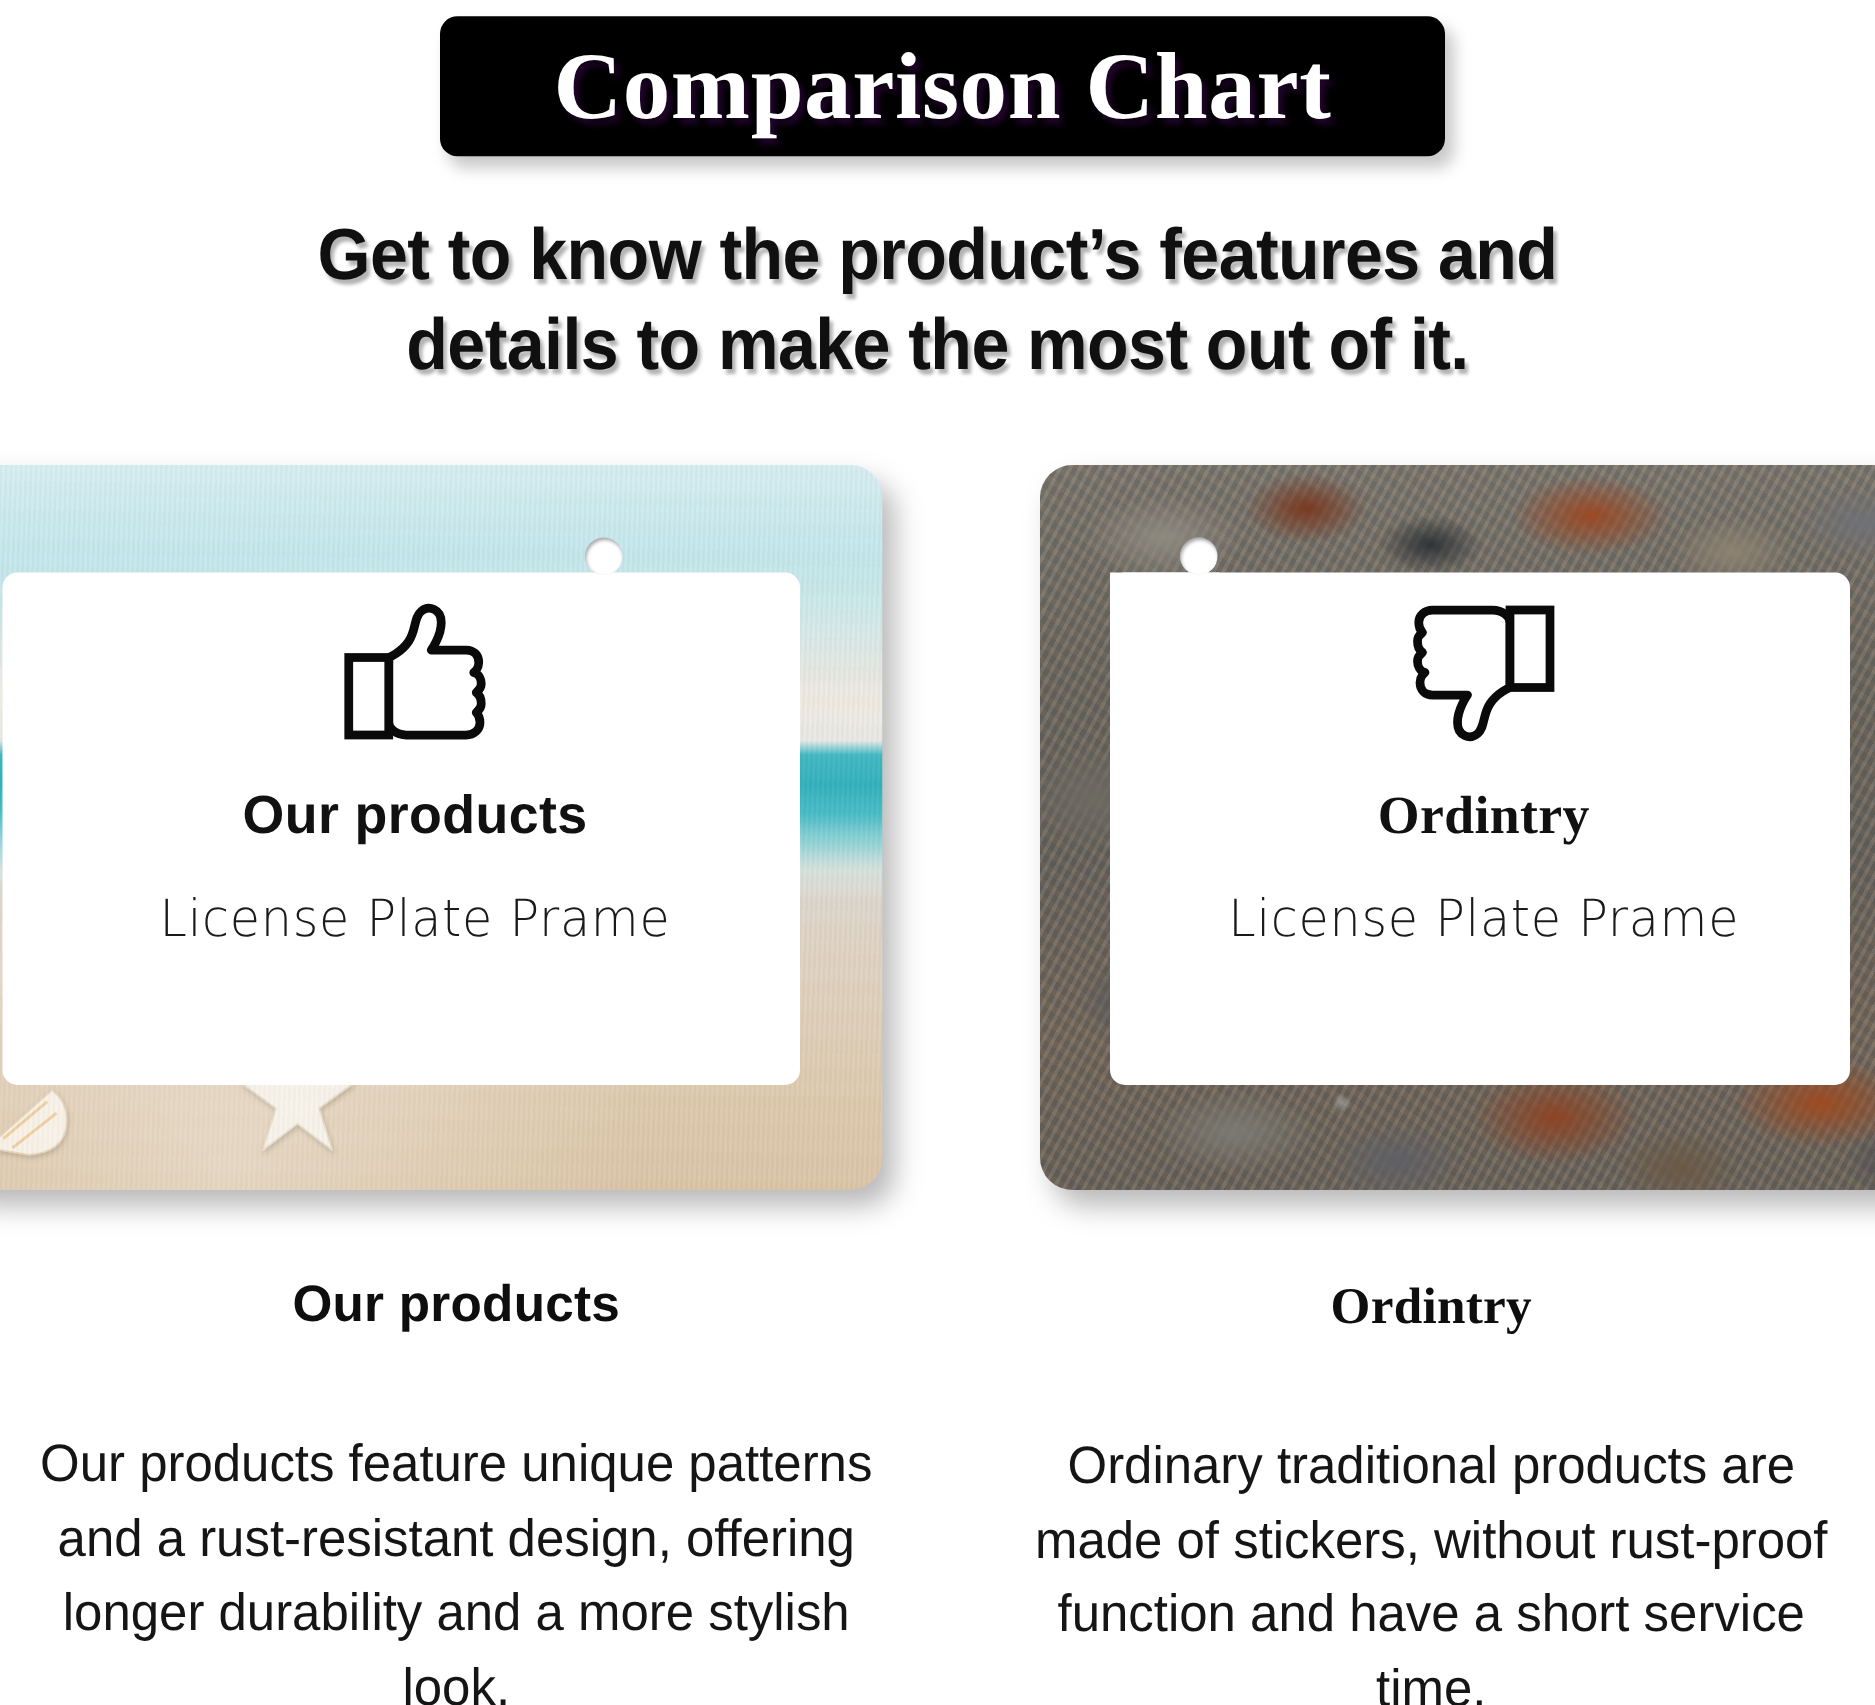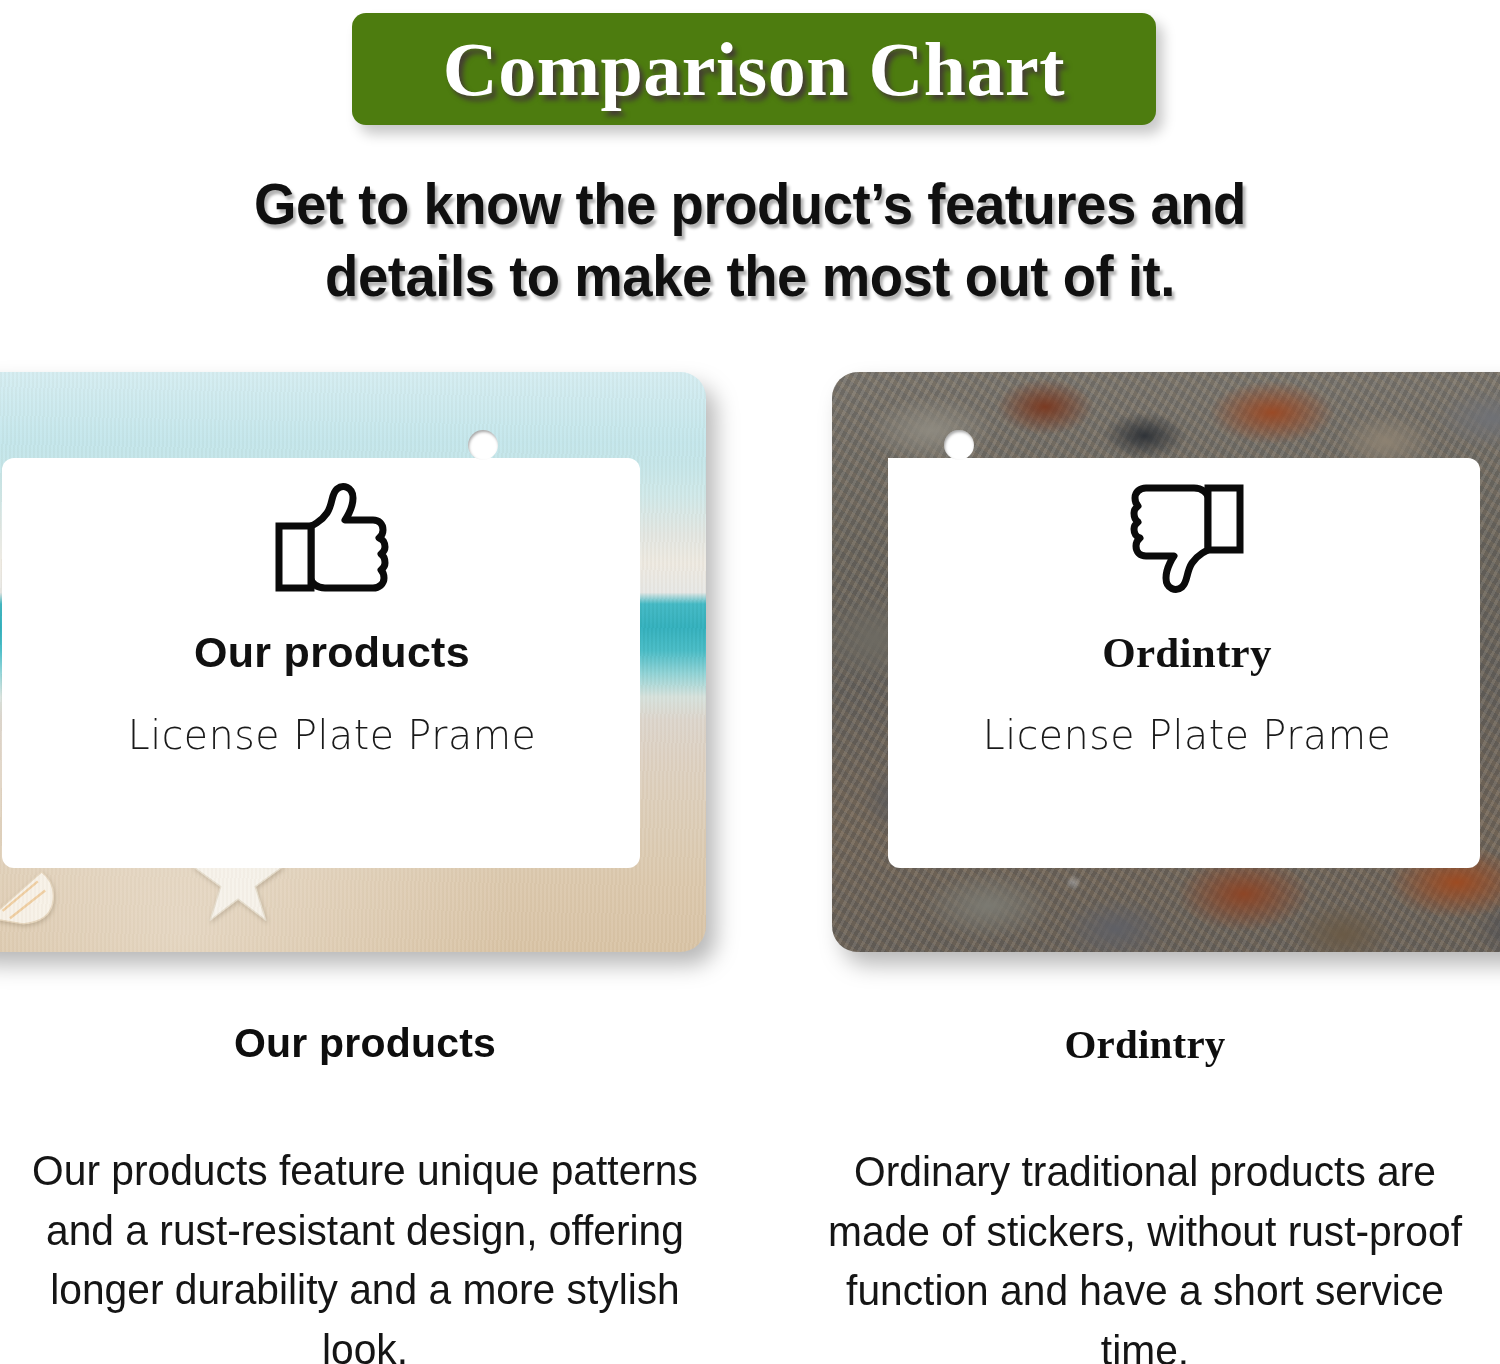--- a/index.html
+++ b/index.html
@@ -20,21 +20,21 @@
     overflow: hidden;
   }
 
   
   .banner {
     position: absolute;
     left: 352px;
     top: 13px;
     width: 804px;
     height: 112px;
-    background: #4d7c0f;
+    background: #000000;
     border-radius: 14px;
     box-shadow: 7px 9px 13px rgba(0,0,0,0.22);
     display: flex;
     align-items: center;
     justify-content: center;
   }
   .banner-text {
     font-family: "Liberation Serif", serif;
     font-weight: 700;
     font-size: 76px;

